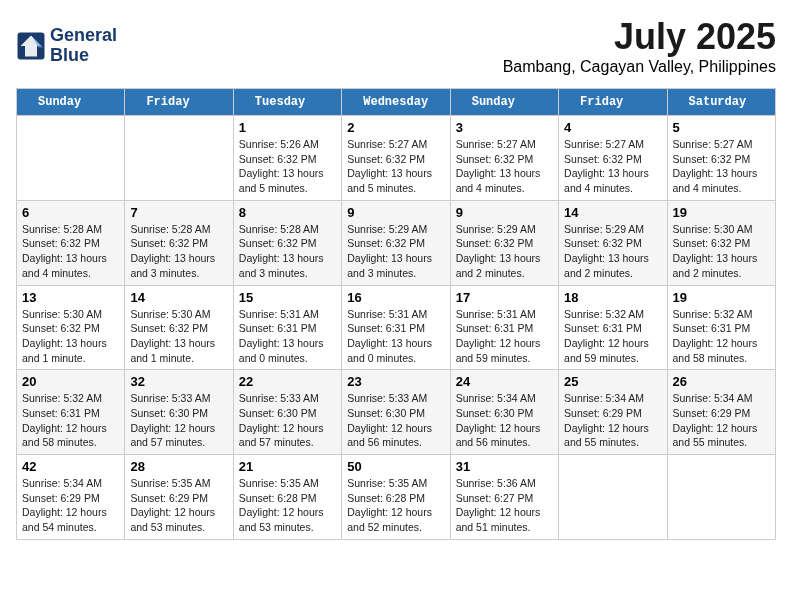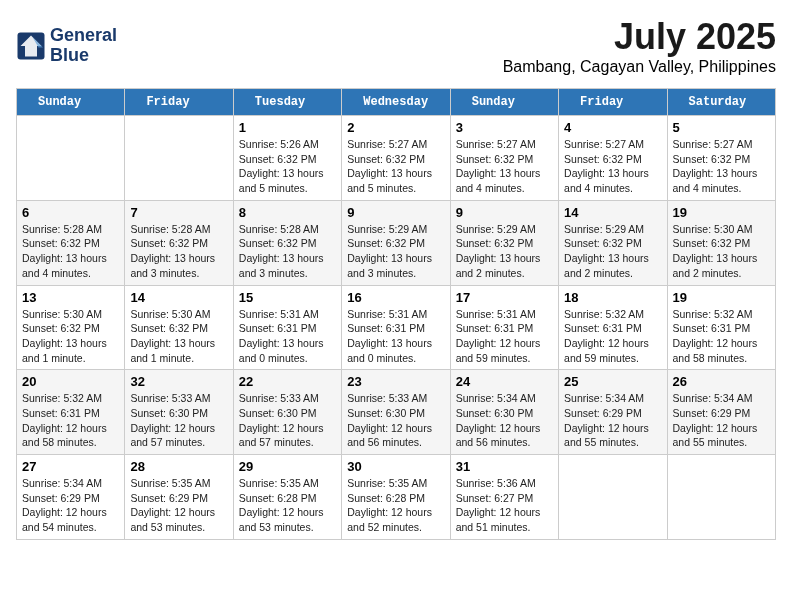--- a/index.html
+++ b/index.html
@@ -279,39 +279,39 @@
         </td>
         <td>
           <span class="day-number">26</span>
           <div class="day-info">Sunrise: 5:34 AM
 Sunset: 6:29 PM
 Daylight: 12 hours and 55 minutes.</div>
         </td>
       </tr>
       <tr>
         <td>
-          <span class="day-number">27</span>
+          <span class="day-number">42</span>
           <div class="day-info">Sunrise: 5:34 AM
 Sunset: 6:29 PM
 Daylight: 12 hours and 54 minutes.</div>
         </td>
         <td>
           <span class="day-number">28</span>
           <div class="day-info">Sunrise: 5:35 AM
 Sunset: 6:29 PM
 Daylight: 12 hours and 53 minutes.</div>
         </td>
         <td>
-          <span class="day-number">29</span>
+          <span class="day-number">21</span>
           <div class="day-info">Sunrise: 5:35 AM
 Sunset: 6:28 PM
 Daylight: 12 hours and 53 minutes.</div>
         </td>
         <td>
-          <span class="day-number">30</span>
+          <span class="day-number">50</span>
           <div class="day-info">Sunrise: 5:35 AM
 Sunset: 6:28 PM
 Daylight: 12 hours and 52 minutes.</div>
         </td>
         <td>
           <span class="day-number">31</span>
           <div class="day-info">Sunrise: 5:36 AM
 Sunset: 6:27 PM
 Daylight: 12 hours and 51 minutes.</div>
         </td>

